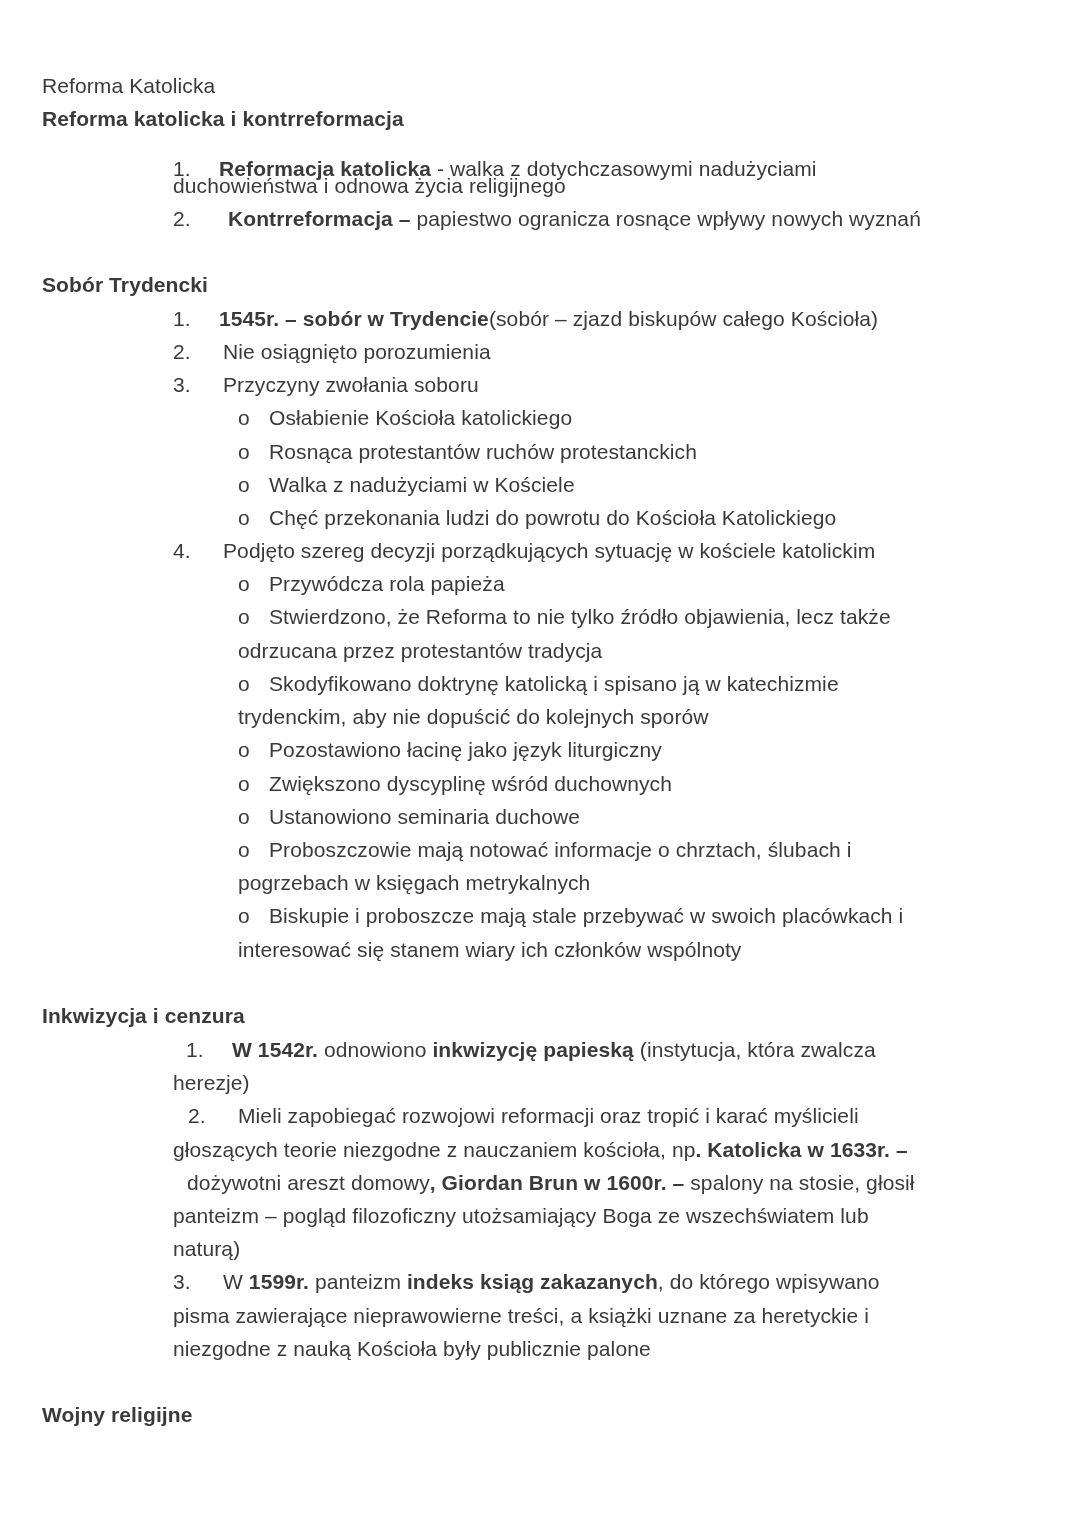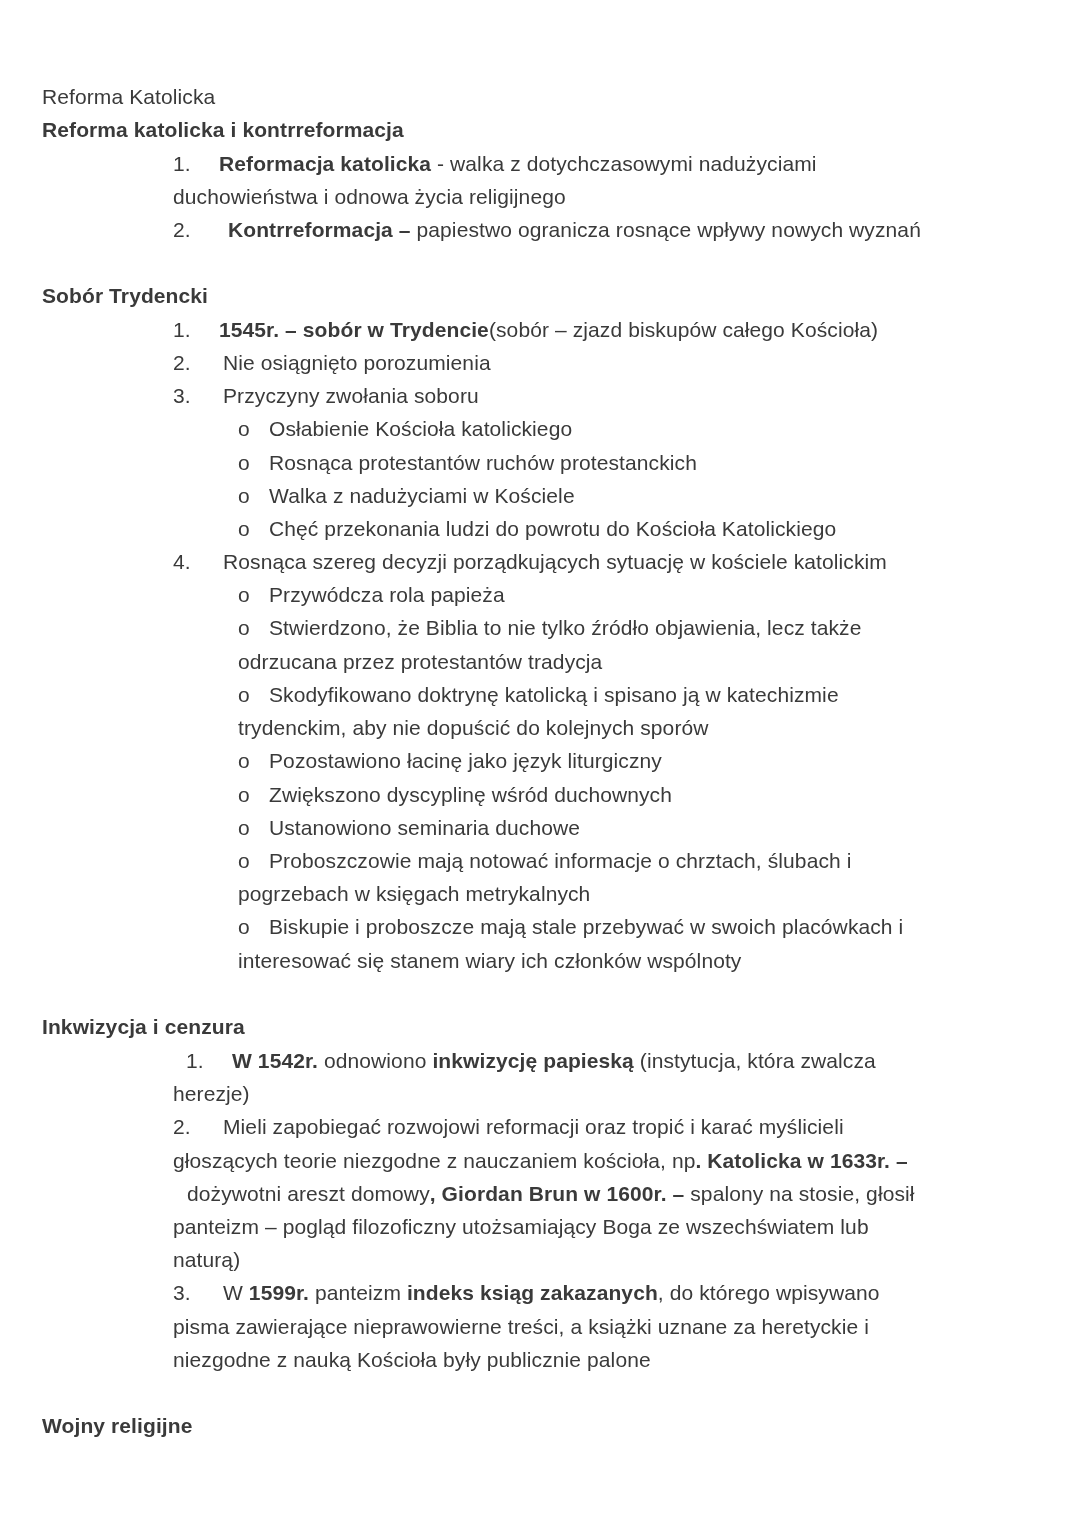--- a/index.html
+++ b/index.html
@@ -2,36 +2,36 @@
 <html><head>
 <meta charset="utf-8">
 <style>
   html, body { margin: 0; padding: 0; background: #ffffff; }
   body {
     width: 1080px; height: 1527px; position: relative; overflow: hidden;
     font-family: "Liberation Sans", "DejaVu Sans", sans-serif;
     color: #3a3a3a; font-size: 21px; letter-spacing: 0.1px;
   }
   .page { position: absolute; left: 0; top: 0; width: 1080px; }
-  .line { position: absolute; white-space: nowrap; line-height: 33px; margin-top: 11px; }
+  .line { position: absolute; white-space: nowrap; line-height: 33px; }
   .b { font-weight: bold; }
   .h { font-weight: bold; }
   .num { display: inline-block; width: 46px; }
   .bul { display: inline-block; width: 31px; }
 </style>
 </head>
 <body>
 
 <div class="page">
 
   <div class="line" style="left:42px;top:69px">Reforma Katolicka</div>
 
   <div class="line h" style="left:42px;top:102px">Reforma katolicka i kontrreformacja</div>
 
-  <div class="line" style="left:173px;top:136px">
+  <div class="line" style="left:173px;top:152px">
     <span class="num">1.</span><span class="b">Reformacja katolicka</span><span> - walka z dotychczasowymi nadużyciami</span>
   </div>
   <div class="line" style="left:173px;top:169px">duchowieństwa i odnowa życia religijnego</div>
 
   <div class="line" style="left:173px;top:202px">
     <span class="num" style="width:55px">2.</span><span class="b">Kontrreformacja –</span><span> papiestwo ogranicza rosnące wpływy nowych wyznań</span>
   </div>
 
   <div class="line h" style="left:42px;top:268px">Sobór Trydencki</div>
 
@@ -44,44 +44,44 @@
   <div class="line" style="left:173px;top:368px">
     <span class="num" style="width:50px">3.</span><span>Przyczyny zwołania soboru</span>
   </div>
 
   <div class="line" style="left:238px;top:401px"><span class="bul">o</span><span>Osłabienie Kościoła katolickiego</span></div>
   <div class="line" style="left:238px;top:435px"><span class="bul">o</span><span>Rosnąca protestantów ruchów protestanckich</span></div>
   <div class="line" style="left:238px;top:468px"><span class="bul">o</span><span>Walka z nadużyciami w Kościele</span></div>
   <div class="line" style="left:238px;top:501px"><span class="bul">o</span><span>Chęć przekonania ludzi do powrotu do Kościoła Katolickiego</span></div>
 
   <div class="line" style="left:173px;top:534px">
-    <span class="num" style="width:50px">4.</span><span>Rosnąca szereg decyzji porządkujących sytuację w kościele katolickim</span>
+    <span class="num" style="width:50px">4.</span><span>Podjęto szereg decyzji porządkujących sytuację w kościele katolickim</span>
   </div>
 
   <div class="line" style="left:238px;top:567px"><span class="bul">o</span><span>Przywódcza rola papieża</span></div>
-  <div class="line" style="left:238px;top:600px"><span class="bul">o</span><span>Stwierdzono, że Biblia to nie tylko źródło objawienia, lecz także</span></div>
+  <div class="line" style="left:238px;top:600px"><span class="bul">o</span><span>Stwierdzono, że Reforma to nie tylko źródło objawienia, lecz także</span></div>
   <div class="line" style="left:238px;top:634px">odrzucana przez protestantów tradycja</div>
   <div class="line" style="left:238px;top:667px"><span class="bul">o</span><span>Skodyfikowano doktrynę katolicką i spisano ją w katechizmie</span></div>
   <div class="line" style="left:238px;top:700px">trydenckim, aby nie dopuścić do kolejnych sporów</div>
   <div class="line" style="left:238px;top:733px"><span class="bul">o</span><span>Pozostawiono łacinę jako język liturgiczny</span></div>
   <div class="line" style="left:238px;top:767px"><span class="bul">o</span><span>Zwiększono dyscyplinę wśród duchownych</span></div>
   <div class="line" style="left:238px;top:800px"><span class="bul">o</span><span>Ustanowiono seminaria duchowe</span></div>
   <div class="line" style="left:238px;top:833px"><span class="bul">o</span><span>Proboszczowie mają notować informacje o chrztach, ślubach i</span></div>
   <div class="line" style="left:238px;top:866px">pogrzebach w księgach metrykalnych</div>
   <div class="line" style="left:238px;top:899px"><span class="bul">o</span><span>Biskupie i proboszcze mają stale przebywać w swoich placówkach i</span></div>
   <div class="line" style="left:238px;top:933px">interesować się stanem wiary ich członków wspólnoty</div>
 
   <div class="line h" style="left:42px;top:999px">Inkwizycja i cenzura</div>
 
   <div class="line" style="left:186px;top:1033px">
     <span class="num">1.</span><span class="b">W 1542r.</span><span> odnowiono </span><span class="b">inkwizycję papieską</span><span> (instytucja, która zwalcza</span>
   </div>
   <div class="line" style="left:173px;top:1066px">herezje)</div>
 
-  <div class="line" style="left:173px;top:1099px">
+  <div class="line" style="left:188px;top:1099px">
     <span class="num" style="width:50px">2.</span><span>Mieli zapobiegać rozwojowi reformacji oraz tropić i karać myślicieli</span>
   </div>
   <div class="line" style="left:173px;top:1133px">
     <span>głoszących teorie niezgodne z nauczaniem kościoła, np</span><span class="b">. Katolicka w 1633r. –</span>
   </div>
   <div class="line" style="left:187px;top:1166px">
     <span>dożywotni areszt domowy</span><span class="b">, Giordan Brun w 1600r. –</span><span> spalony na stosie, głosił</span>
   </div>
   <div class="line" style="left:173px;top:1199px">panteizm – pogląd filozoficzny utożsamiający Boga ze wszechświatem lub</div>
   <div class="line" style="left:173px;top:1232px">naturą)</div>

